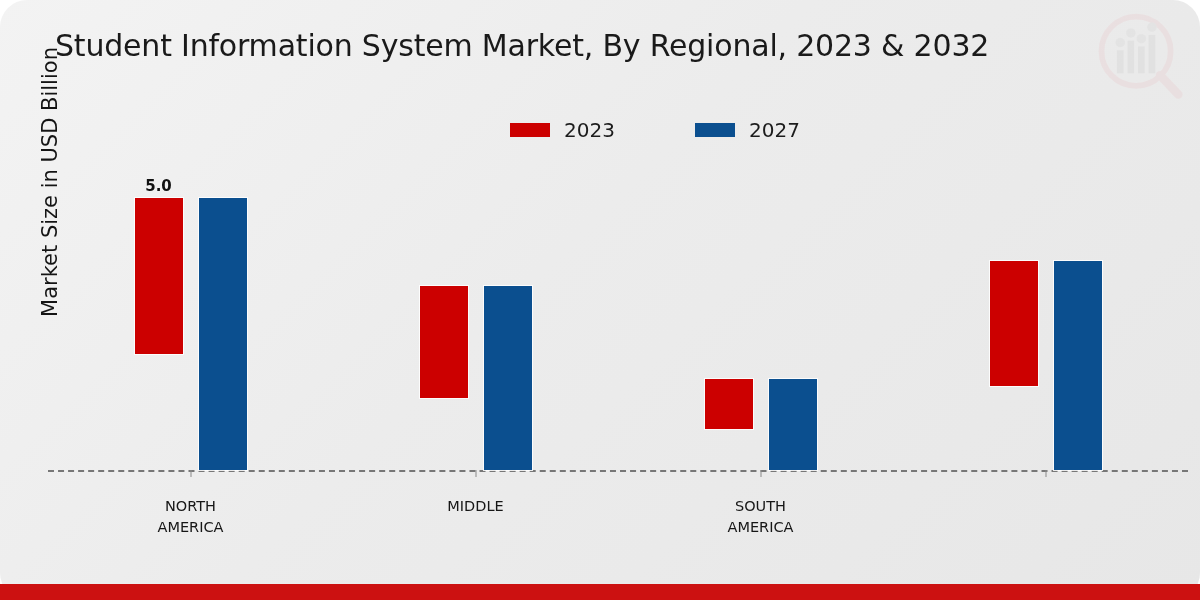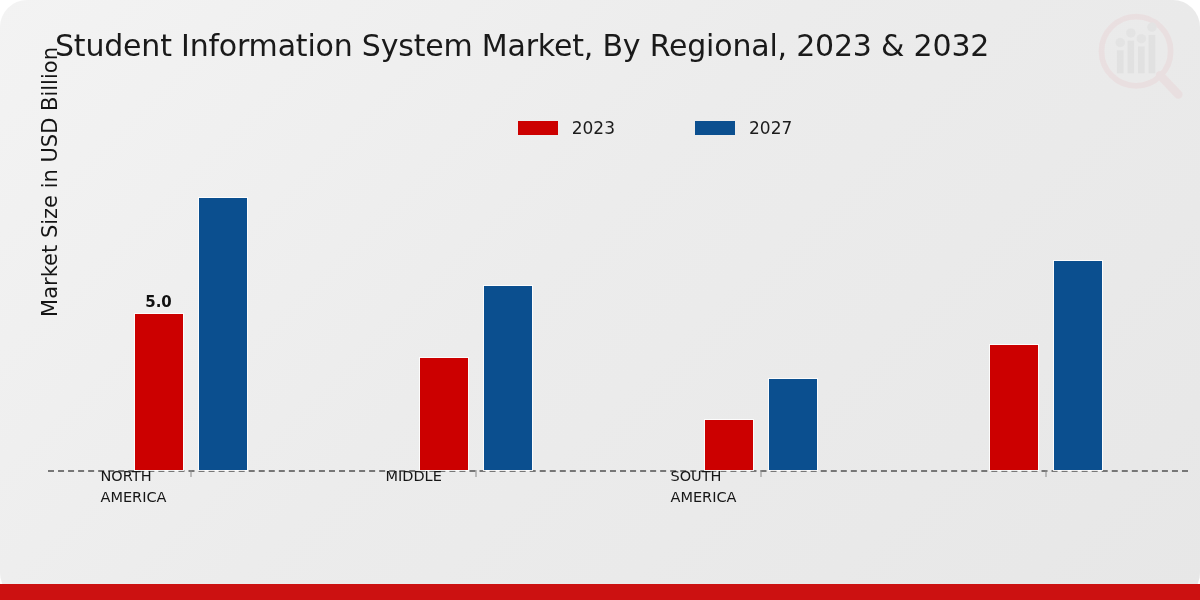--- a/index.html
+++ b/index.html
@@ -64,21 +64,21 @@
     display: flex;
     align-items: center;
     gap: 14px;
   }
   .legend-swatch {
     width: 40px;
     height: 14px;
     display: block;
   }
   .legend-label {
-    font-size: 17px;
+    font-size: 20px;
     color: #1c1c1c;
   }
 
   
   #y-axis-title {
     position: absolute;
     left: -150px;
     top: 170px;
     width: 400px;
     transform: rotate(-90deg);
@@ -117,21 +117,20 @@
   .group {
     flex: 1 1 0;
     height: 100%;
     position: relative;
     display: flex;
     justify-content: center;
     align-items: flex-end;
   }
   .bars {
     display: flex;
-    align-items: flex-end;
     position: relative;
     gap: 16px;
   }
   .bar {
     width: 48px;
     position: relative;
     box-shadow: 0 0 0 1px rgba(255,255,255,0.85);
   }
   .bar-value {
     position: absolute;
@@ -148,23 +147,24 @@
     position: absolute;
     left: 50%;
     top: 300px;
     width: 1px;
     height: 7px;
     background: #8a8a8a;
     transform: translateX(-0.5px);
   }
   .cat-label {
     position: absolute;
-    top: 296px;
+    top: 326px;
     left: 50%;
     transform: translateX(-50%);
+    text-align: center;
     font-size: 14.5px;
     line-height: 1.45;
     color: #161616;
     white-space: pre-line;
     width: 180px;
   }
 
   
   #bottom-bar {
     position: absolute;

